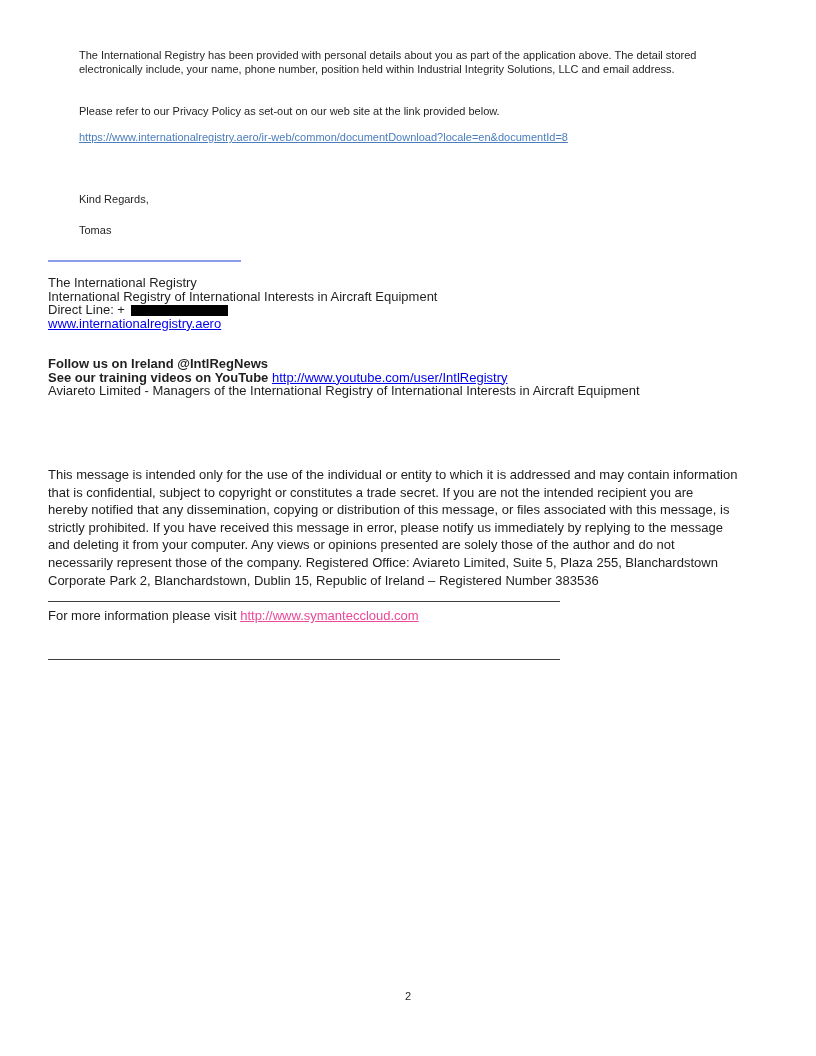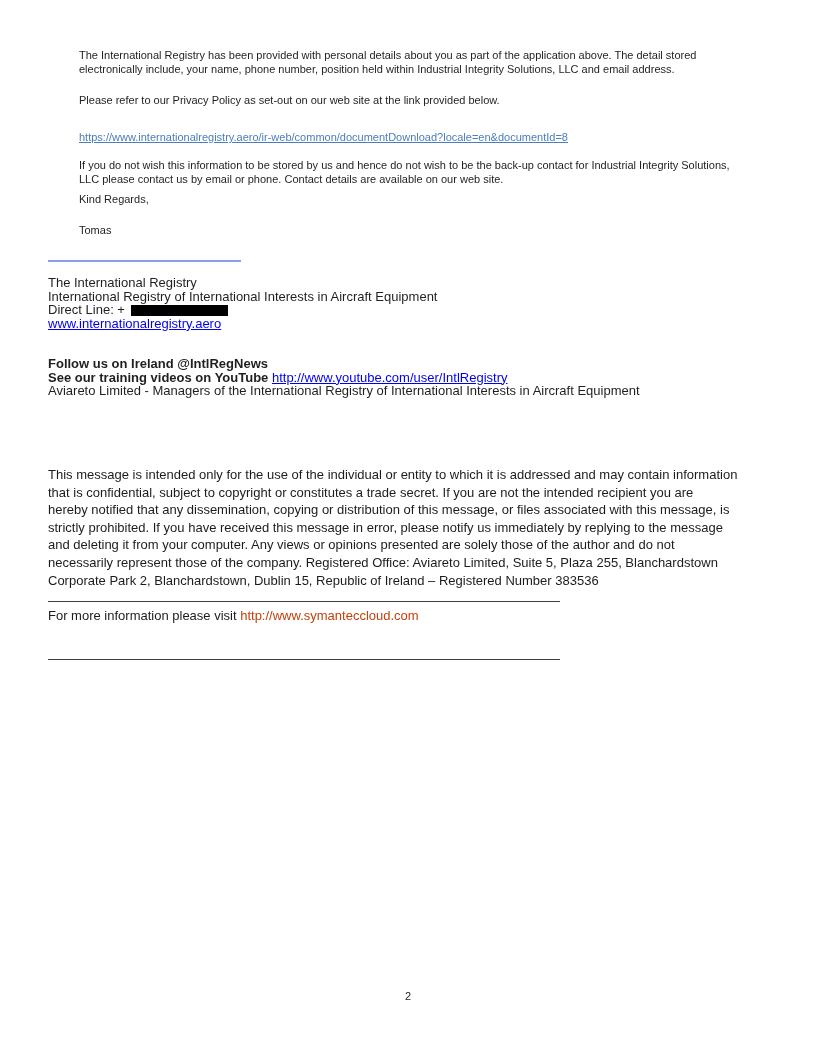--- a/index.html
+++ b/index.html
@@ -14,21 +14,21 @@
     color: #1a1a1a;
     overflow: hidden;
   }
   .blk { position: absolute; left: 48px; white-space: nowrap; }
   .body-txt { font-size: 11px; line-height: 14px; color: #1f1f1f; margin-left: 31px; }
   .sig-txt  { font-size: 13px; line-height: 13.6px; color: #1f1f1f; }
   .fine-txt { font-size: 13px; line-height: 17.6px; color: #1c1c1c; }
   .bold { font-weight: bold; }
   a.link-steel { color: #4a7dbd; text-decoration: underline; cursor: pointer; }
   a.link-blue { color: #0000ee; text-decoration: underline; cursor: pointer; }
-  a.link-bright { color: #c2410c; cursor: pointer; }
+  a.link-bright { color: #ec4899; text-decoration: underline; cursor: pointer; }
   .sig-divider {
     position: absolute;
     left: 48px;
     top: 260px;
     width: 193px;
     height: 2px;
     background: #8d9ce9;
   }
   .redact-bar {
     display: inline-block;
@@ -55,27 +55,26 @@
     color: #1f1f1f;
   }
 </style>
 </head>
 <body>
 
 <div class="page">
 
   <div class="blk body-txt" style="top:48px">The International Registry has been provided with personal details about you as part of the application above. The detail stored<br>electronically include, your name, phone number, position held within Industrial Integrity Solutions, LLC and email address.</div>
 
-  <div class="blk body-txt" style="top:93px">Please refer to our Privacy Policy as set-out on our web site at the link provided below.</div>
+  <div class="blk body-txt" style="top:104px">Please refer to our Privacy Policy as set-out on our web site at the link provided below.</div>
 
   <div class="blk body-txt" style="top:130px">
     <a class="link-steel">https://www.internationalregistry.aero/ir-web/common/documentDownload?locale=en&amp;documentId=8</a>
   </div>
 
-  <div class="blk body-txt" style="top:158px">If you do not wish this information to be stored by us and hence do not wish to be the back-up contact for Industrial Integrity Solutions,<br>LLC please contact us by email or phone. Contact details are available on our web site.</div>
 
   <div class="blk body-txt" style="top:192px">Kind Regards,</div>
 
   <div class="blk body-txt" style="top:223px">Tomas</div>
 
   <div class="sig-divider"></div>
 
   <div class="blk sig-txt" style="top:276px">
     <div>The International Registry</div>
     <div>International Registry of International Interests in Aircraft Equipment</div>

